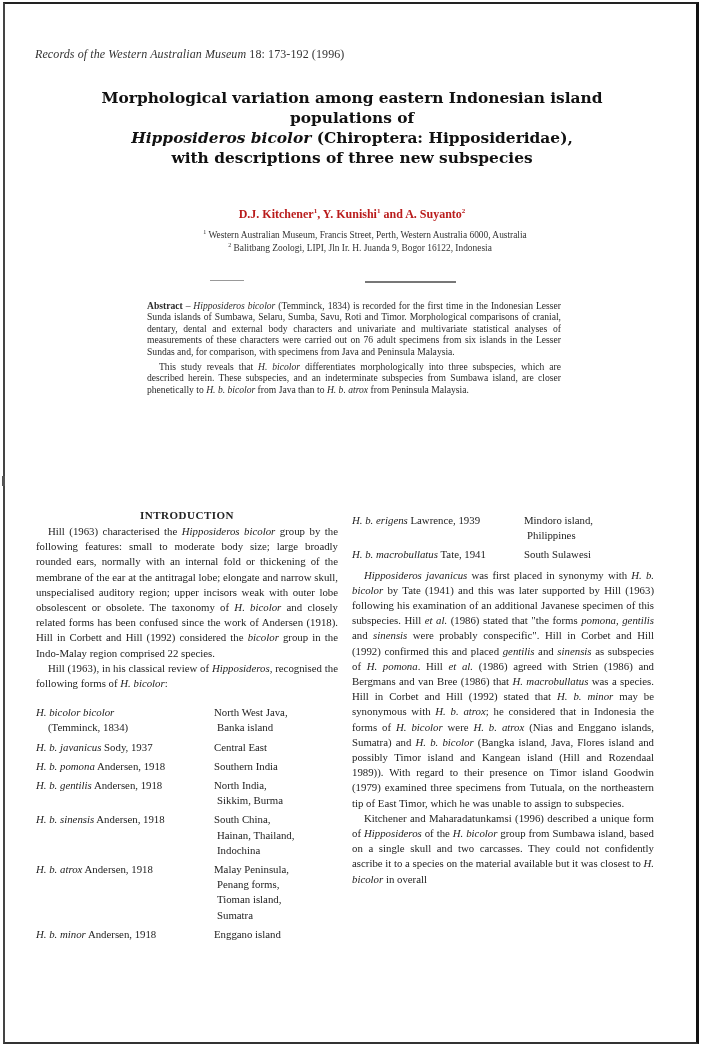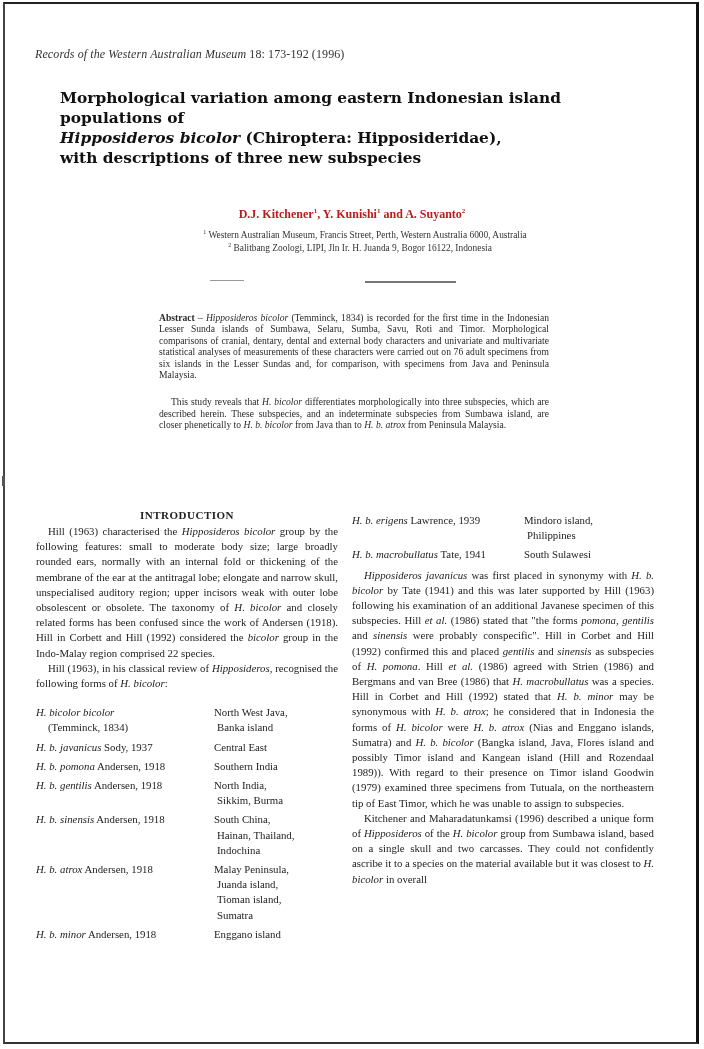--- a/index.html
+++ b/index.html
@@ -11,42 +11,42 @@
       position: absolute; left: 3px; top: 2px; width: 696px; height: 1042px;
       border-top: 2px solid #222; border-right: 3px solid #111; border-bottom: 2px solid #333; border-left: 2px solid #444;
       box-sizing: border-box; background: #fff;
     }
     .running-head {
       position: absolute; left: 35px; top: 47px; font-size: 12px; font-style: italic; color: #333;
       letter-spacing: 0.1px; white-space: nowrap;
     }
     .running-head .num { font-style: normal; }
     .title {
-      position: absolute; left: 60px; top: 88px; width: 584px; 
+      position: absolute; left: 60px; top: 88px; width: 584px; text-align: center;
       font-family: "DejaVu Serif", "Liberation Serif", serif; font-weight: bold; font-size: 15.4px; line-height: 20px; color: #111;
     }
     .title i { font-style: italic; }
     .authors {
       position: absolute; left: 120px; top: 207px; width: 464px; text-align: center;
       font-size: 12px; font-weight: bold; color: #b91c1c;
     }
     .authors sup { font-size: 7px; }
     .affil {
       position: absolute; left: 150px; width: 420px; text-align: center; font-size: 9.4px; color: #333; white-space: nowrap;
     }
     .affil1 { top: 229px; left: 155px; }
     .affil2 { top: 242px; left: 150px; }
     .affil sup { font-size: 6px; }
     .rule-a { position: absolute; left: 210px; top: 280px; width: 34px; height: 1px; background: #999; }
     .rule-b { position: absolute; left: 365px; top: 281px; width: 91px; height: 2px; background: #777; }
     .abstract {
       position: absolute; left: 143px; top: 296px; width: 422px; font-size: 9.6px; line-height: 11.4px;
       text-align: justify; color: #2a2a2a;
     }
-    .abstract p { margin: 16px; text-indent: 0; }
+    .abstract p { margin: 4px; text-indent: 0; }
     .abstract p + p { text-indent: 12px; }
     .abstract .label { font-weight: bold; }
     .col {
       position: absolute; top: 508px; font-size: 10.8px; line-height: 15.2px; color: #222; text-align: justify;
     }
     .col-left { left: 36px; width: 302px; }
     .col-right { left: 352px; width: 302px; top: 513px; }
     .section-heading {
       text-align: center; font-weight: bold; font-size: 11px; letter-spacing: 0.5px; margin: 0 0 2px 0; line-height: 14px;
     }
@@ -131,21 +131,21 @@
         <div class="loc">
           <span>South China,</span>
           <span>Hainan, Thailand,</span>
           <span>Indochina</span>
         </div>
       </div>
       <div class="form-row">
         <div class="name"><i>H. b. atrox</i> <span>Andersen, 1918</span></div>
         <div class="loc">
           <span>Malay Peninsula,</span>
-          <span>Juanda island,</span>
+          <span>Penang forms,</span>
           <span>Tioman island,</span>
           <span>Sumatra</span>
         </div>
       </div>
       <div class="form-row">
         <div class="name"><i>H. b. minor</i> <span>Andersen, 1918</span></div>
         <div class="loc">
           <span>Enggano island</span>
         </div>
       </div>

